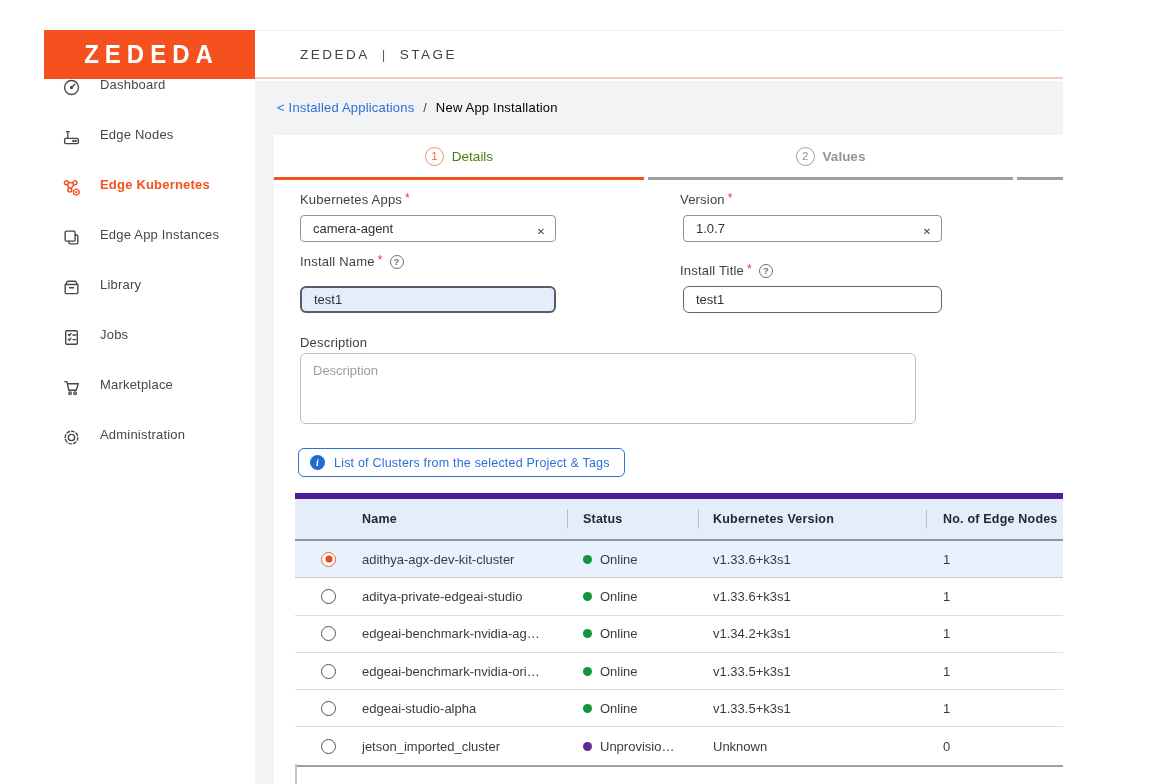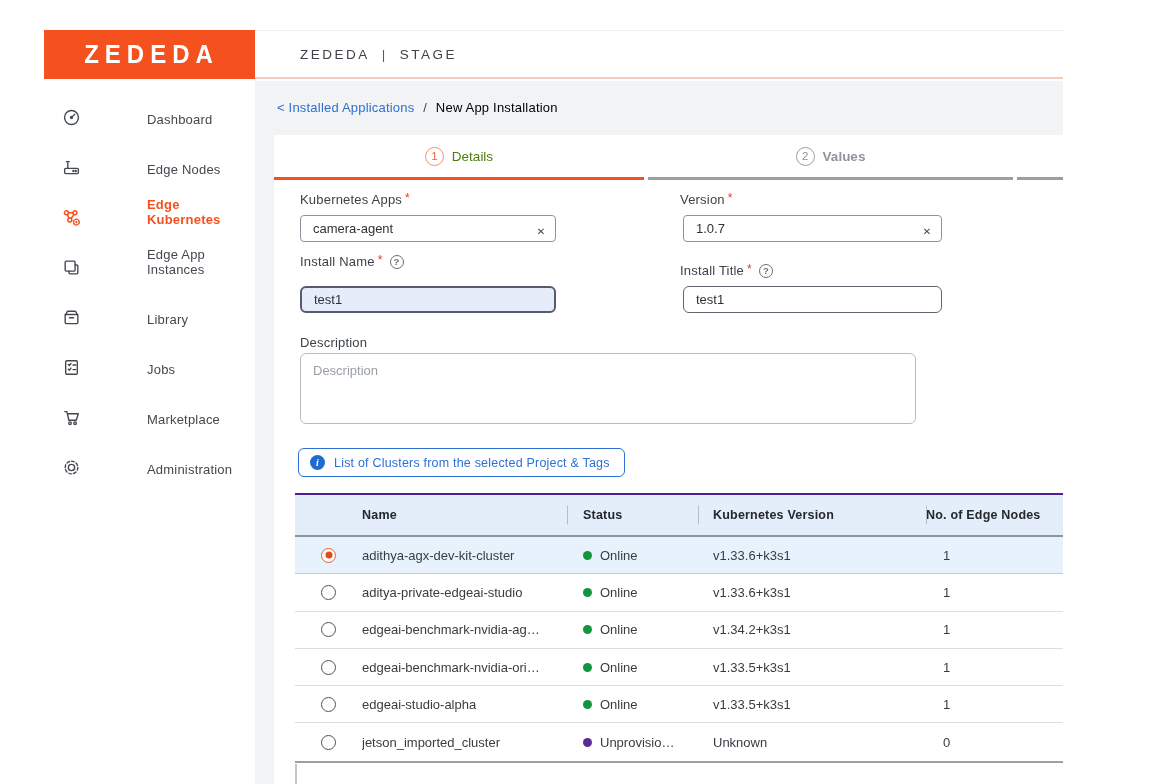--- a/index.html
+++ b/index.html
@@ -13,21 +13,21 @@
   .logo-text { color:#fff; font-weight:800; font-size:24px; letter-spacing:6px;
     transform:scaleY(1.05); padding-left:4px; }
   .topbar { position:absolute; left:255px; top:30px; width:808px; height:49px;
     background:#fff; border-top:1px solid #efefef; border-bottom:2px solid #f6cabd;
     display:flex; align-items:center; padding-left:45px; }
   .topbar span { font-size:13.5px; color:#3f4347; letter-spacing:2.5px; font-weight:500; }
   .topbar .sep { margin:0 12px; color:#5a5e63; }
 
   
   .sidebar { position:absolute; left:44px; top:81px; width:211px; height:703px; background:#fff; }
-  .nav-item { height:50px; display:flex; align-items:flex-end; padding-left:17px; cursor:pointer;gap:47px; }
+  .nav-item { height:50px; display:flex; align-items:flex-start; padding-left:17px; cursor:pointer; }
   .nav-item:first-child { margin-top:-4px; }
   .nav-icon { width:20px; height:20px; color:#43484e; flex:0 0 20px; display:flex;
     align-items:center; justify-content:center; }
   .nav-label { margin-left:19px; font-size:13px; color:#43484e; letter-spacing:0.2px; }
   .nav-item.active .nav-icon, .nav-item.active .nav-label { color:#F4511E; font-weight:700; }
 
   
   .content-bg { position:absolute; left:255px; top:81px; width:808px; height:703px; background:#f2f3f4; }
   .breadcrumb { position:absolute; left:277px; top:100px; font-size:13px; letter-spacing:0.2px; }
   .breadcrumb .bc-link { color:#2e6fd6; font-weight:500; cursor:pointer; }
@@ -72,26 +72,26 @@
   
   .info-chip { position:absolute; left:24px; top:313px; height:29px; display:inline-flex;
     align-items:center; gap:9px; padding:0 14px 0 11px; border:1px solid #2e6fd6; border-radius:6px;
     background:#fff; }
   .info-ic { width:15px; height:15px; border-radius:50%; background:#1f6bd0; color:#fff;
     font-size:10px; font-style:italic; font-weight:700; display:flex; align-items:center;
     justify-content:center; font-family:"Liberation Serif", serif; }
   .info-text { font-size:12.5px; color:#2e6fd6; font-weight:500; letter-spacing:0.2px; }
 
   
-  .ctable { position:absolute; left:21px; top:358px; width:768px; border-top:2px solid #4c1d95; }
+  .ctable { position:absolute; left:21px; top:358px; width:768px; border-top:6px solid #4c1d95; }
   .t-head { display:grid; grid-template-columns:67px 205px 131px 228px 137px; height:42px;
     background:#e3eefa; border-bottom:2px solid #8f959c; align-items:center; }
   .t-head .th { font-size:12.5px; font-weight:700; color:#24282d; letter-spacing:0.2px;
     position:relative; }
-  .th.c-status { padding-left:16px; } .th.c-k8s { padding-left:15px; } .th.c-nodes { }
+  .th.c-status { padding-left:16px; } .th.c-k8s { padding-left:15px; } .th.c-nodes { padding-left:17px; }
   .th.c-status::before, .th.c-k8s::before, .th.c-nodes::before { content:""; position:absolute;
     left:0; top:50%; transform:translateY(-50%); width:1px; height:19px; background:#b6bfc9; }
   .t-row { display:grid; grid-template-columns:67px 205px 131px 228px 137px; height:37.3px;
     align-items:center; border-bottom:1px solid #dcdfe2; background:#fff; cursor:pointer; }
   .t-row.selected { background:#e7f2fd; border-bottom:1px solid #c6ccd2; }
   .t-row:last-child { border-bottom:none; }
   .t-body { border-bottom:2px solid #9ba1a8; }
   .td { font-size:13px; color:#383c41; white-space:nowrap; overflow:hidden; }
   .td.c-radio { display:flex; justify-content:center; }
   .td.c-status { padding-left:16px; display:flex; align-items:center; gap:8px; }

